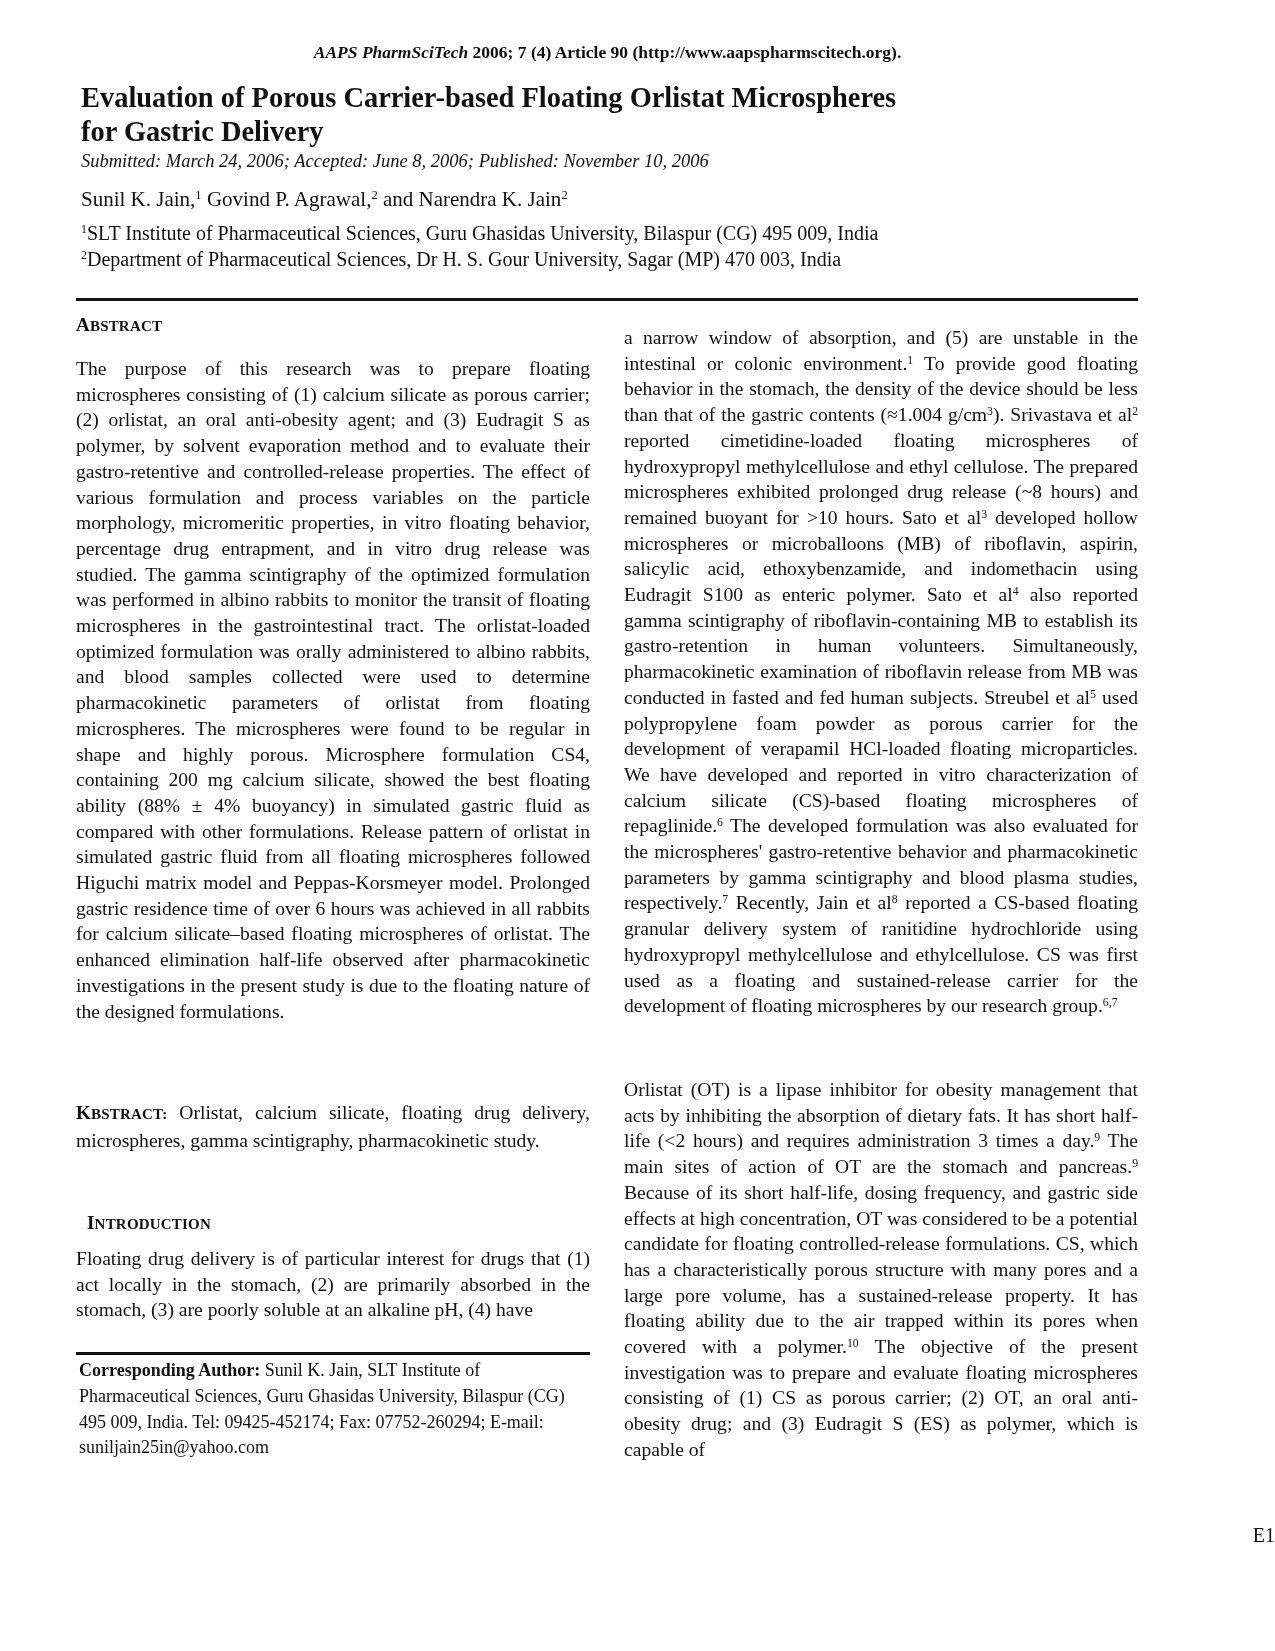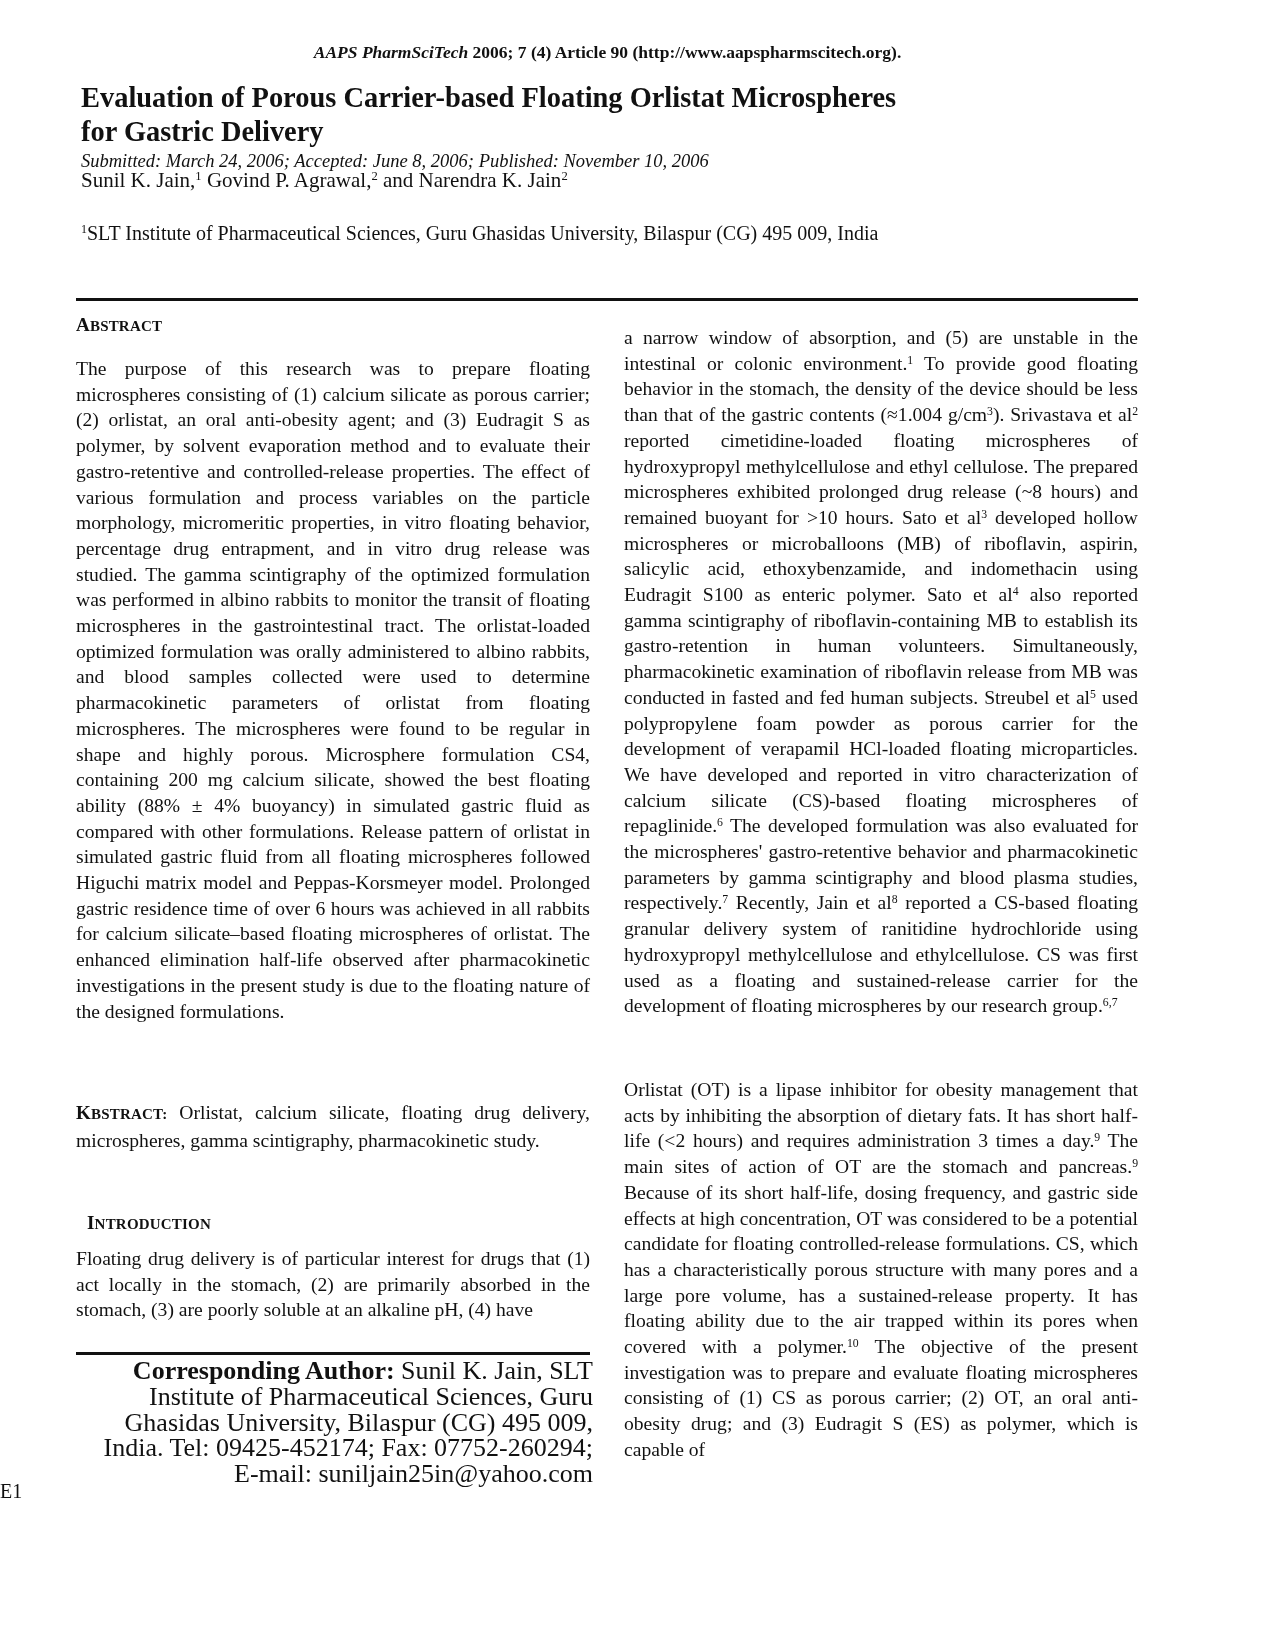--- a/index.html
+++ b/index.html
@@ -15,21 +15,21 @@
   .title {
     position: absolute; top: 80px; left: 81px; width: 1000px;
     font-size: 29px; font-weight: bold; line-height: 34px;
     transform: scaleX(0.98); transform-origin: left top;
   }
   .dates {
     position: absolute; top: 151px; left: 81px;
     font-size: 18.5px; font-style: italic;
   }
   .authors {
-    position: absolute; top: 168px; left: 81px;
+    position: absolute; top: 187px; left: 81px;
     font-size: 21px;
   }
   .affils {
     position: absolute; top: 220px; left: 81px;
     font-size: 20px; line-height: 26px;
   }
   sup { font-size: 0.6em; vertical-align: 0.55em; line-height: 0; }
   .rule-top {
     position: absolute; top: 298px; left: 76px; width: 1062px; height: 3px; background: #111;
   }
@@ -45,26 +45,26 @@
   .abstract-head { position: absolute; top: 306px; left: 76px; margin-top: 8px; }
   .abstract-body { top: 356px; }
   .keywords { top: 1100px; }
   .intro-head { position: absolute; top: 1212px; left: 87px; }
   .intro-body { top: 1246px; }
   .rule-corr {
     position: absolute; top: 1352px; left: 76px; width: 514px; height: 3px; background: #111;
   }
   .corr {
     position: absolute; top: 1358px; left: 79px; width: 514px;
-    font-size: 26px; line-height: 25.8px; text-align: right;
+    font-size: 18px; line-height: 25.8px; text-align: left;
   }
   .right-p1 { top: 317px; margin-top: 8px; }
   .right-p2 { top: 1077px; }
   .page-num {
-    position: absolute; top: 1480px; left: 0; width: 1275px; text-align: left; font-size: 20px;
+    position: absolute; top: 1524px; left: 0; width: 1275px; text-align: right; font-size: 20px;
   }
   b { font-weight: bold; }
 </style>
 </head>
 <body>
 
 <div class="journal-header">
   <span class="jname">AAPS PharmSciTech</span><span> 2006; 7 (4) Article 90 (http://www.aapspharmscitech.org).</span>
 </div>
 
@@ -74,20 +74,21 @@
 </div>
 
 <div class="dates">Submitted: March 24, 2006; Accepted: June 8, 2006; Published: November 10, 2006</div>
 
 <div class="authors">
   <span>Sunil K. Jain,</span><sup>1</sup><span> Govind P. Agrawal,</span><sup>2</sup><span> and Narendra K. Jain</span><sup>2</sup>
 </div>
 
 <div class="affils">
   <div><sup>1</sup><span>SLT Institute of Pharmaceutical Sciences, Guru Ghasidas University, Bilaspur (CG) 495 009, India</span></div>
+  <div><sup>2</sup><span>Department of Pharmaceutical Sciences, Dr H. S. Gour University, Sagar (MP) 470 003, India</span></div>
 </div>
 
 <div class="rule-top"></div>
 
 <div class="abstract-head sc-head">
   <span>A</span><span class="small">BSTRACT</span>
 </div>
 <div class="col col-left abstract-body">
   <p class="para">The purpose of this research was to prepare floating microspheres consisting of (1) calcium silicate as porous carrier; (2) orlistat, an oral anti-obesity agent; and (3) Eudragit S as polymer, by solvent evaporation method and to evaluate their gastro-retentive and controlled-release properties. The effect of various formulation and process variables on the particle morphology, micromeritic properties, in vitro floating behavior, percentage drug entrapment, and in vitro drug release was studied. The gamma scintigraphy of the optimized formulation was performed in albino rabbits to monitor the transit of floating microspheres in the gastrointestinal tract. The orlistat-loaded optimized formulation was orally administered to albino rabbits, and blood samples collected were used to determine pharmacokinetic parameters of orlistat from floating microspheres. The microspheres were found to be regular in shape and highly porous. Microsphere formulation CS4, containing 200 mg calcium silicate, showed the best floating ability (88% ± 4% buoyancy) in simulated gastric fluid as compared with other formulations. Release pattern of orlistat in simulated gastric fluid from all floating microspheres followed Higuchi matrix model and Peppas-Korsmeyer model. Prolonged gastric residence time of over 6 hours was achieved in all rabbits for calcium silicate–based floating microspheres of orlistat. The enhanced elimination half-life observed after pharmacokinetic investigations in the present study is due to the floating nature of the designed formulations.</p>
 </div>

